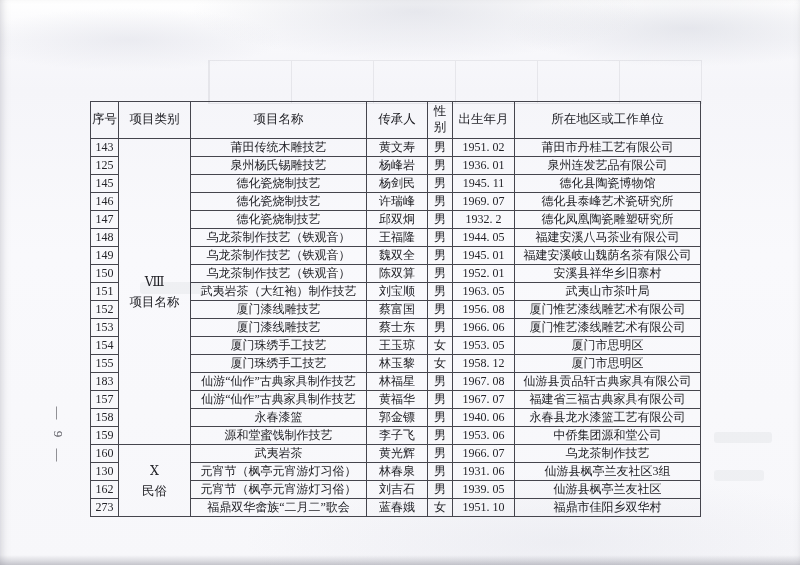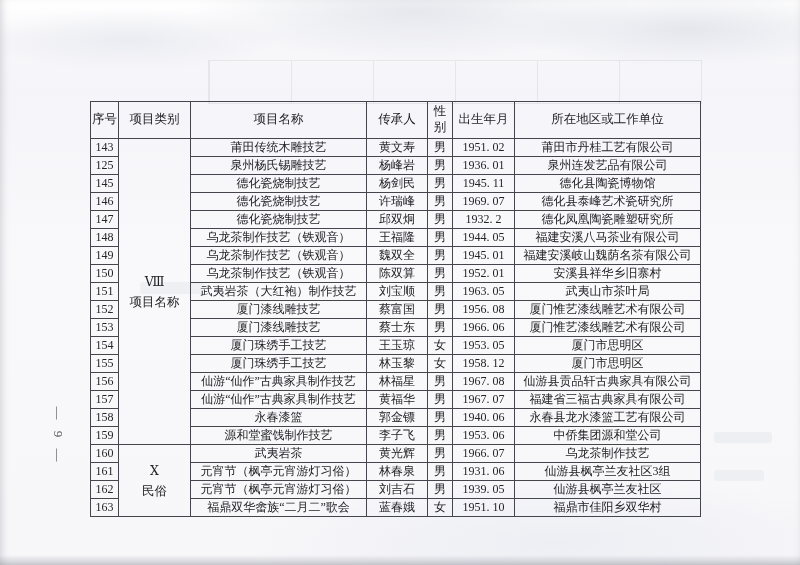--- a/index.html
+++ b/index.html
@@ -206,21 +206,21 @@
       </tr>
       <tr>
         <td class="c-no">155</td>
         <td class="c-project">厦门珠绣手工技艺</td>
         <td class="c-inheritor">林玉黎</td>
         <td class="c-gender">女</td>
         <td class="c-birth">1958. 12</td>
         <td class="c-unit">厦门市思明区</td>
       </tr>
       <tr>
-        <td class="c-no">156</td>
+        <td class="c-no">183</td>
         <td class="c-project">仙游“仙作”古典家具制作技艺</td>
         <td class="c-inheritor">林福星</td>
         <td class="c-gender">男</td>
         <td class="c-birth">1967. 08</td>
         <td class="c-unit">仙游县贡品轩古典家具有限公司</td>
       </tr>
       <tr>
         <td class="c-no">157</td>
         <td class="c-project">仙游“仙作”古典家具制作技艺</td>
         <td class="c-inheritor">黄福华</td>
@@ -247,37 +247,37 @@
       <tr>
         <td class="c-no">160</td>
         <td class="c-category" rowspan="4"><span class="roman">Ⅹ</span><span>民俗</span></td>
         <td class="c-project">武夷岩茶</td>
         <td class="c-inheritor">黄光辉</td>
         <td class="c-gender">男</td>
         <td class="c-birth">1966. 07</td>
         <td class="c-unit">乌龙茶制作技艺</td>
       </tr>
       <tr>
-        <td class="c-no">161</td>
+        <td class="c-no">130</td>
         <td class="c-project">元宵节（枫亭元宵游灯习俗）</td>
         <td class="c-inheritor">林春泉</td>
         <td class="c-gender">男</td>
         <td class="c-birth">1931. 06</td>
         <td class="c-unit">仙游县枫亭兰友社区3组</td>
       </tr>
       <tr>
         <td class="c-no">162</td>
         <td class="c-project">元宵节（枫亭元宵游灯习俗）</td>
         <td class="c-inheritor">刘吉石</td>
         <td class="c-gender">男</td>
         <td class="c-birth">1939. 05</td>
         <td class="c-unit">仙游县枫亭兰友社区</td>
       </tr>
       <tr>
-        <td class="c-no">163</td>
+        <td class="c-no">273</td>
         <td class="c-project">福鼎双华畲族“二月二”歌会</td>
         <td class="c-inheritor">蓝春娥</td>
         <td class="c-gender">女</td>
         <td class="c-birth">1951. 10</td>
         <td class="c-unit">福鼎市佳阳乡双华村</td>
       </tr>
     </tbody>
 </table>
 
 </body></html>

